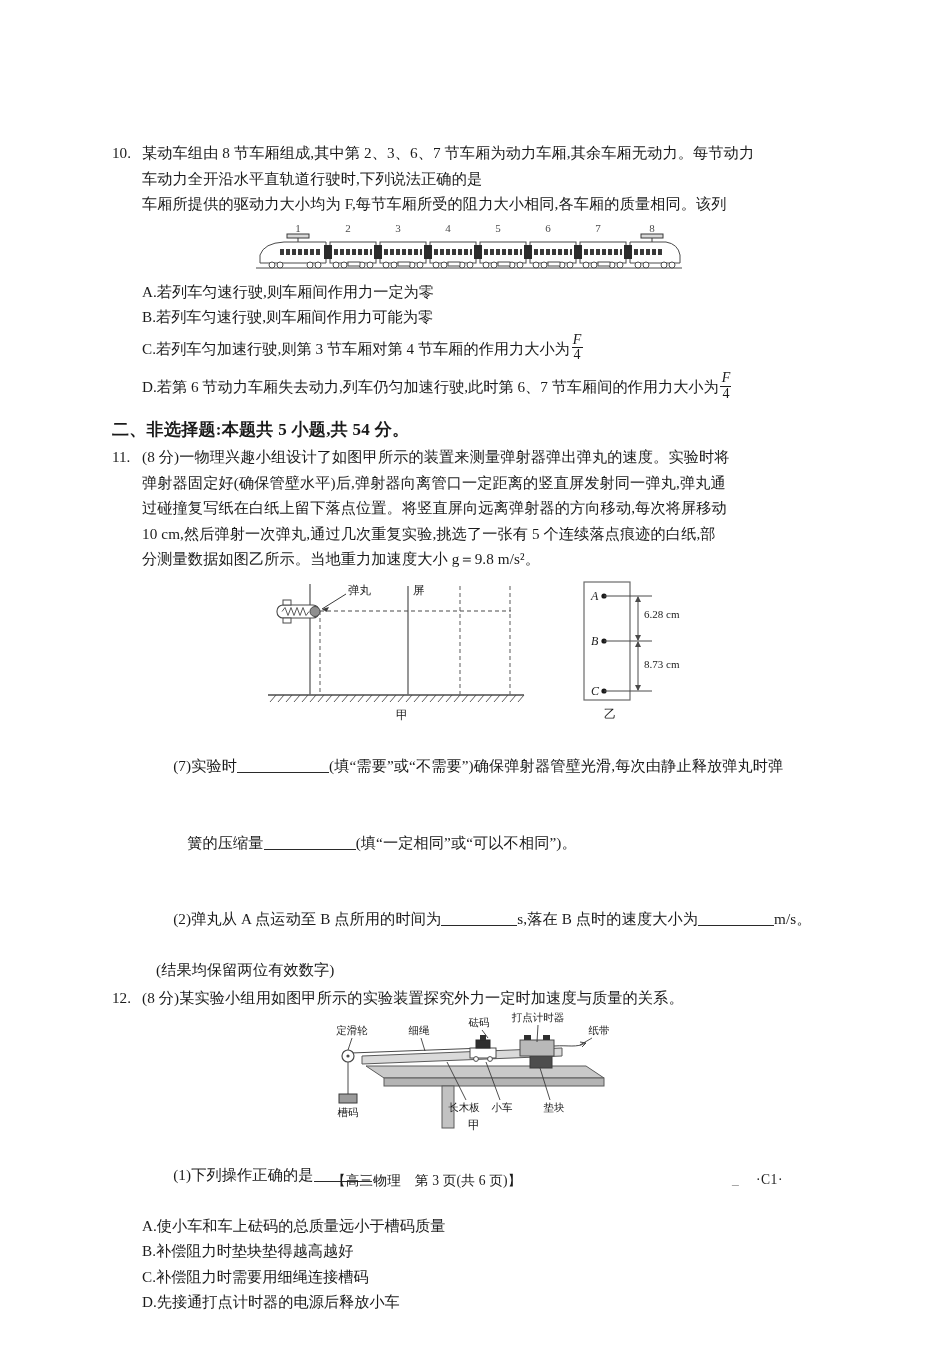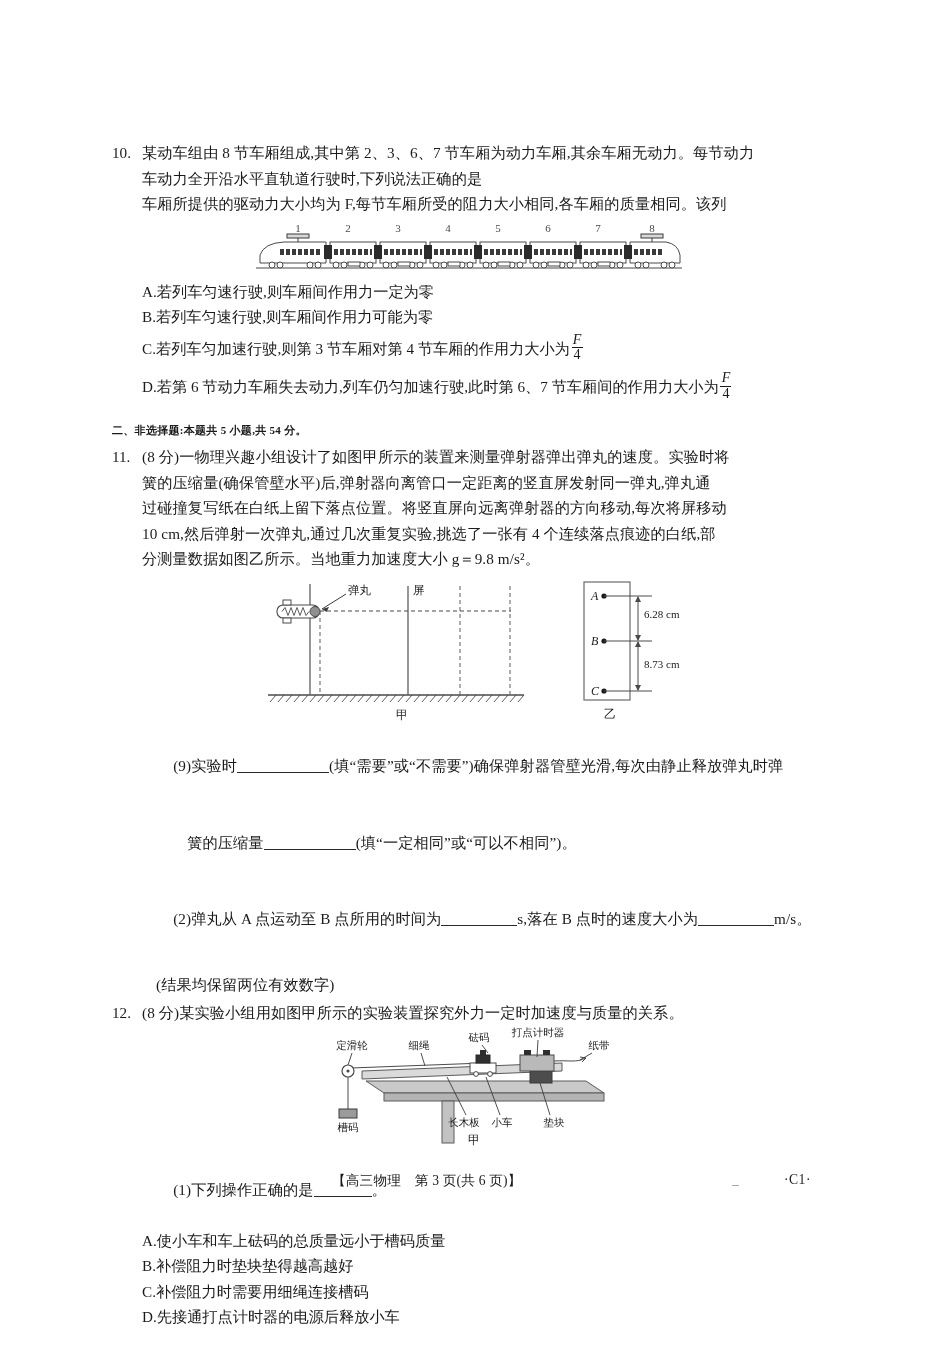--- a/index.html
+++ b/index.html
@@ -49,21 +49,21 @@
   .indent { padding-left: 30px; }
   .opt {
     padding-left: 30px;
     font-size: 15.2px;
     line-height: 25.5px;
     display: flex;
     align-items: center;
   }
   .opt-tall { line-height: 30px; padding-top: 4px; padding-bottom: 4px; }
   .sec-title {
-    font-size: 11px;
+    font-size: 17px;
     line-height: 26px;
     font-weight: bold;
     margin-top: 11px;
     margin-bottom: 1px;
     letter-spacing: 0.3px;
   }
   .blank-s { display: inline-block; border-bottom: 1px solid #2a2a2a; width: 58px; height: 14px; vertical-align: -2px; }
   .blank-m { display: inline-block; border-bottom: 1px solid #2a2a2a; width: 76px; height: 14px; vertical-align: -2px; }
   .blank-l { display: inline-block; border-bottom: 1px solid #2a2a2a; width: 92px; height: 14px; vertical-align: -2px; }
 
@@ -105,21 +105,21 @@
     position: absolute;
     left: 112px;
     top: 1172px;
     width: 730px;
     font-size: 13.6px;
     display: flex;
     align-items: baseline;
   }
   .footer-center { position: absolute; left: 220px; white-space: nowrap; letter-spacing: 0.2px; }
   .footer-dash { position: absolute; left: 620px; color: #8d8d8d; }
-  .footer-code { position: absolute; left: 672px; letter-spacing: 0.5px; }
+  .footer-code { position: absolute; left: 644px; letter-spacing: 0.5px; }
 
   svg text { font-family: "Liberation Serif", "DejaVu Serif", serif; }
 </style>
 </head>
 <body>
 
 <div class="page">
   <div class="content">
 
     <div class="q-block">
@@ -322,23 +322,23 @@
       </div>
     </div>
 
     <div class="sec-title">二、非选择题:本题共 5 小题,共 54 分。</div>
 
     <div class="q-block">
       <div class="q-head">
         <div class="q-num">11.</div>
         <div class="q-body">
           <div class="line">(8 分)一物理兴趣小组设计了如图甲所示的装置来测量弹射器弹出弹丸的速度。实验时将</div>
-          <div class="line">簧的压缩量(确保管壁水平)后,弹射器向离管口一定距离的竖直屏发射同一弹丸,弹丸通</div>
+          <div class="line">弹射器固定好(确保管壁水平)后,弹射器向离管口一定距离的竖直屏发射同一弹丸,弹丸通</div>
           <div class="line">过碰撞复写纸在白纸上留下落点位置。将竖直屏向远离弹射器的方向移动,每次将屏移动</div>
-          <div class="line">10 cm,然后弹射一次弹丸,通过几次重复实验,挑选了一张有 4 个连续落点痕迹的白纸,部</div>
+          <div class="line">10 cm,然后弹射一次弹丸,通过几次重复实验,挑选了一张有 5 个连续落点痕迹的白纸,部</div>
           <div class="line">分测量数据如图乙所示。当地重力加速度大小 g＝9.8 m/s²。</div>
         </div>
       </div>
 
       <div class="fig-row-11">
 
         <svg class="fig-jia-11" width="292" height="146" viewBox="0 0 292 146">
 
           <line x1="6" y1="117" x2="262" y2="117" stroke="#4a4a4a" stroke-width="1.3"></line>
           <g stroke="#4a4a4a" stroke-width="0.9">
@@ -428,29 +428,29 @@
             <path d="M64,63 L61,69 L67,69 Z" fill="#4a4a4a" stroke="none"></path>
             <path d="M64,113 L61,107 L67,107 Z" fill="#4a4a4a" stroke="none"></path>
           </g>
           <text x="70" y="90" font-size="11" fill="#1a1a1a">8.73 cm</text>
 
           <text x="36" y="140" font-size="12" fill="#1a1a1a" text-anchor="middle">乙</text>
         </svg>
       </div>
 
       <div class="line indent">
-        <span>(9)实验时</span><span class="blank-l"></span><span>(填“需要”或“不需要”)确保弹射器管壁光滑,每次由静止释放弹丸时弹</span>
+        <span>(7)实验时</span><span class="blank-l"></span><span>(填“需要”或“不需要”)确保弹射器管壁光滑,每次由静止释放弹丸时弹</span>
       </div>
       <div class="line indent" style="padding-left:44px;">
         <span>簧的压缩量</span><span class="blank-l"></span><span>(填“一定相同”或“可以不相同”)。</span>
       </div>
       <div class="line indent">
         <span>(2)弹丸从 A 点运动至 B 点所用的时间为</span><span class="blank-m"></span><span>s,落在 B 点时的速度大小为</span><span class="blank-m"></span><span>m/s。</span>
       </div>
-      <div class="line indent" style="padding-left:44px;margin-top:15px;">(结果均保留两位有效数字)</div>
+      <div class="line indent" style="padding-left:44px;">(结果均保留两位有效数字)</div>
     </div>
 
     <div class="q-block">
       <div class="q-head">
         <div class="q-num">12.</div>
         <div class="q-body">
           <div class="line">(8 分)某实验小组用如图甲所示的实验装置探究外力一定时加速度与质量的关系。</div>
         </div>
       </div>
 

